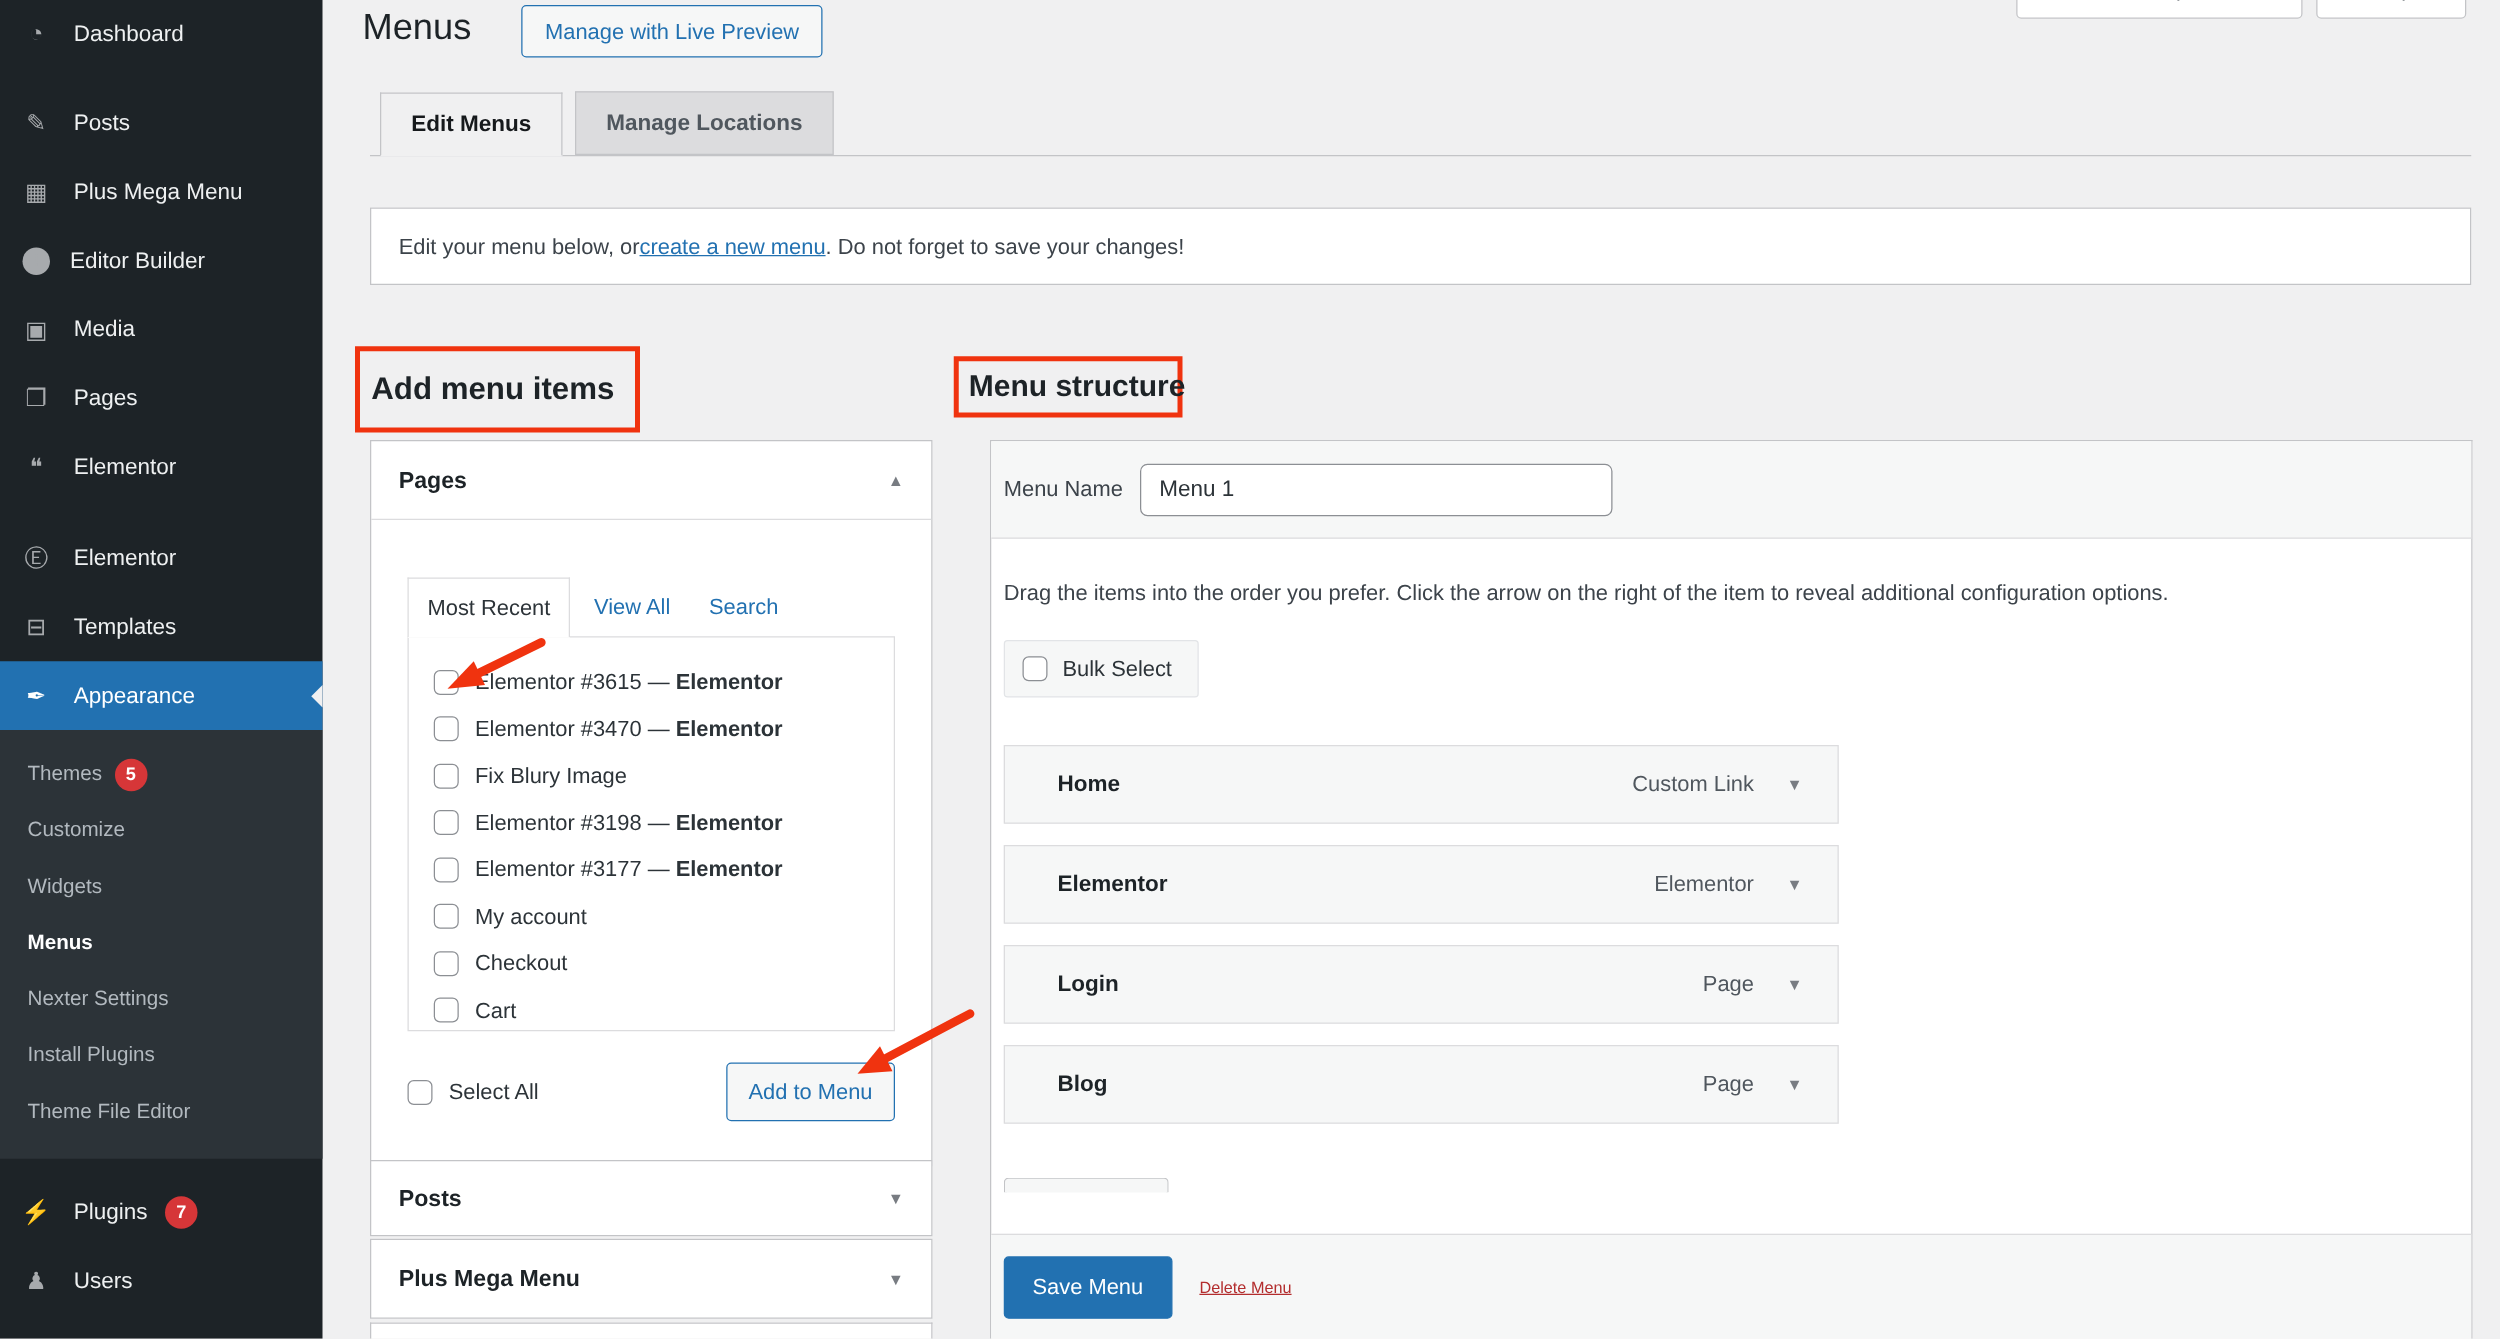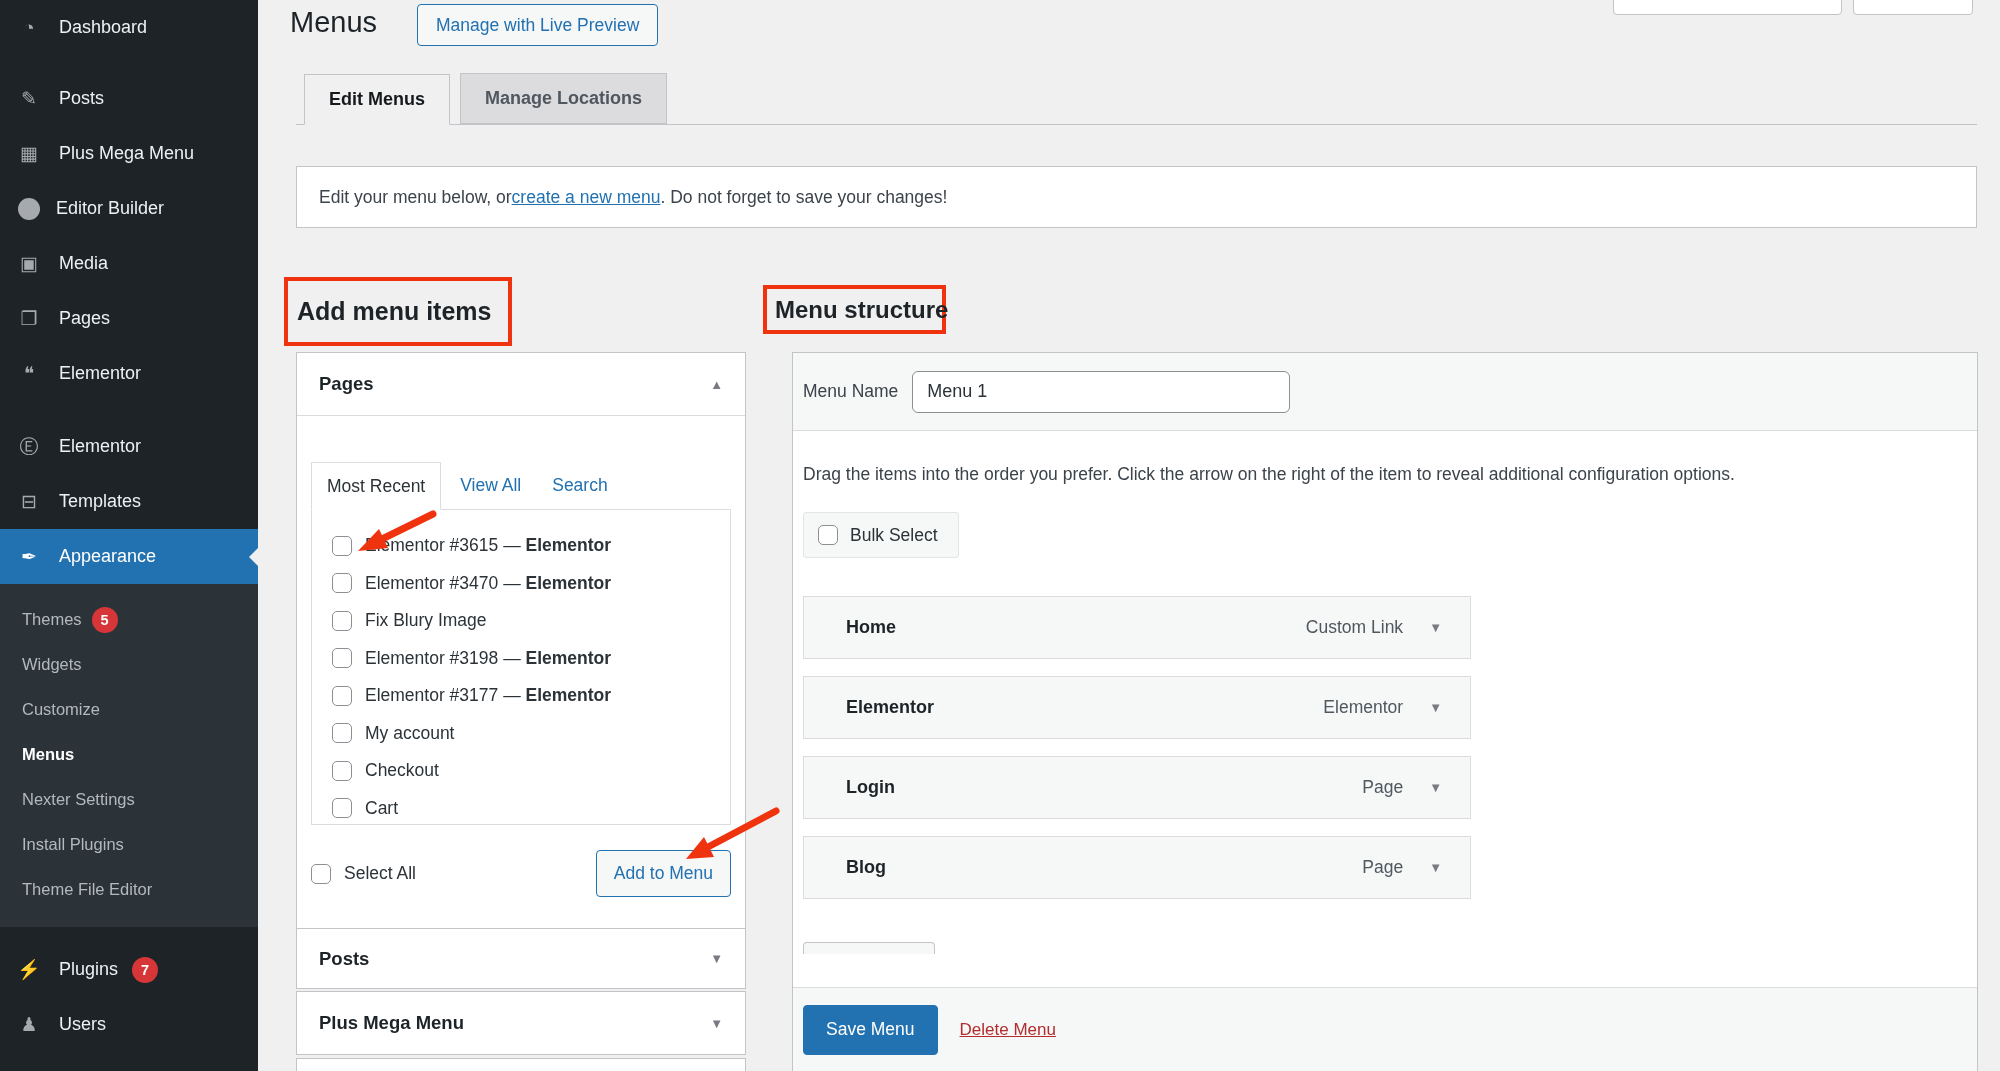--- a/index.html
+++ b/index.html
@@ -55,21 +55,21 @@
   #heading-right .hd { line-height:41px; padding-left:8px; font-size:24px; font-weight:bold; color:#1d2327; white-space:nowrap; }
 
   
   .metabox { position:absolute; left:296px; width:450px; background:#fff; border:1px solid #c3c4c7; }
   .box-header { height:63px; display:flex; align-items:center; justify-content:space-between;
                 padding:0 22px; cursor:pointer; }
   .box-header .bt { font-size:18.5px; font-weight:600; color:#1d2327; }
   .tri { color:#787c82; font-size:13px; }
   #pages-box { top:352px; }
   #pages-box .box-header { border-bottom:1px solid #dcdcde; }
-  #pages-body { padding:46px 14px 35px; }
+  #pages-body { padding:46px 29px 35px; }
   #item-tabs { display:flex; align-items:center; position:relative; z-index:2; }
   #tab-most-recent { border:1px solid #dcdcde; border-bottom:1px solid #fff; background:#fff;
                      padding:0 15px; height:48px; line-height:46px; font-size:17.5px; color:#2c3338;
                      margin-bottom:-1px; cursor:pointer; }
   .tab-link { color:#2271b1; font-size:17.5px; margin-left:19px; cursor:pointer; text-decoration:none; }
   #tab-search { margin-left:31px; }
   #items-panel { border:1px solid #dcdcde; padding:17px 10px 12px 20px; height:316px; overflow:hidden; }
   .page-row { display:flex; align-items:center; gap:13px; height:37.5px; font-size:17.5px; color:#2c3338; }
   .page-row b { font-weight:600; }
   .cb { width:20px; height:20px; border:1.5px solid #8c8f94; border-radius:5px; background:#fff;
@@ -105,21 +105,21 @@
   .menu-bar .ml { font-size:18px; font-weight:600; color:#1d2327; }
   .menu-bar .mr { display:flex; align-items:center; }
   .menu-bar .mtype { font-size:17.5px; color:#50575e; margin-right:26px; }
   #partial-item { width:132px; height:12px; margin-top:43px; background:#f6f7f7;
                   border:1px solid #c3c4c7; border-bottom:none; border-radius:4px 4px 0 0; }
   #panel-footer { position:absolute; left:0; right:0; bottom:0; height:84px; background:#f6f7f7;
                   border-top:1px solid #dcdcde; display:flex; align-items:center; padding-left:10px; gap:22px; }
   #save-menu-btn { height:50px; padding:0 22px; background:#2271b1; border:1px solid #2271b1;
                    border-radius:4px; color:#fff; font-size:17.5px; cursor:pointer;
                    font-family:"Liberation Sans", sans-serif; }
-  #delete-menu-link { color:#b32d2e; font-size:17px; text-decoration:underline; cursor:pointer; }
+  #delete-menu-link { color:#b32d2e; font-size:13px; text-decoration:underline; cursor:pointer; }
 
   
   #arrows { position:absolute; left:0; top:0; width:2000px; height:1071px; z-index:50; pointer-events:none; }
 
   
   .ig-dash::before{content:"◔";} .ig-pin::before{content:"✎";} .ig-grid::before{content:"▦";}
   .ig-media::before{content:"▣";} .ig-pages::before{content:"❐";} .ig-comment::before{content:"❝";}
   .ig-elem::before{content:"Ⓔ";} .ig-folder::before{content:"⊟";} .ig-brush::before{content:"✒";}
   .ig-plug::before{content:"⚡";} .ig-user::before{content:"♟";} .ig-tools::before{content:"⚒";}
 </style>
@@ -166,25 +166,25 @@
   <div class="side-item active" data-name="sidebar-item-appearance">
     <span class="ig ig-brush" data-name="brush-icon"></span>
     <span data-name="sidebar-item-label">Appearance</span>
   </div>
 
   <div id="appearance-submenu" data-name="appearance-submenu">
     <div class="sub-item" data-name="submenu-item-themes">
       <span data-name="submenu-label">Themes</span>
       <span class="badge" data-name="themes-update-badge">5</span>
     </div>
+    <div class="sub-item" data-name="submenu-item-customize">
+      <span data-name="submenu-label">Customize</span>
+    </div>
     <div class="sub-item" data-name="submenu-item-widgets">
       <span data-name="submenu-label">Widgets</span>
-    </div>
-    <div class="sub-item" data-name="submenu-item-customize">
-      <span data-name="submenu-label">Customize</span>
     </div>
     <div class="sub-item current" data-name="submenu-item-menus">
       <span data-name="submenu-label">Menus</span>
     </div>
     <div class="sub-item" data-name="submenu-item-nexter-settings">
       <span data-name="submenu-label">Nexter Settings</span>
     </div>
     <div class="sub-item" data-name="submenu-item-install-plugins">
       <span data-name="submenu-label">Install Plugins</span>
     </div>

